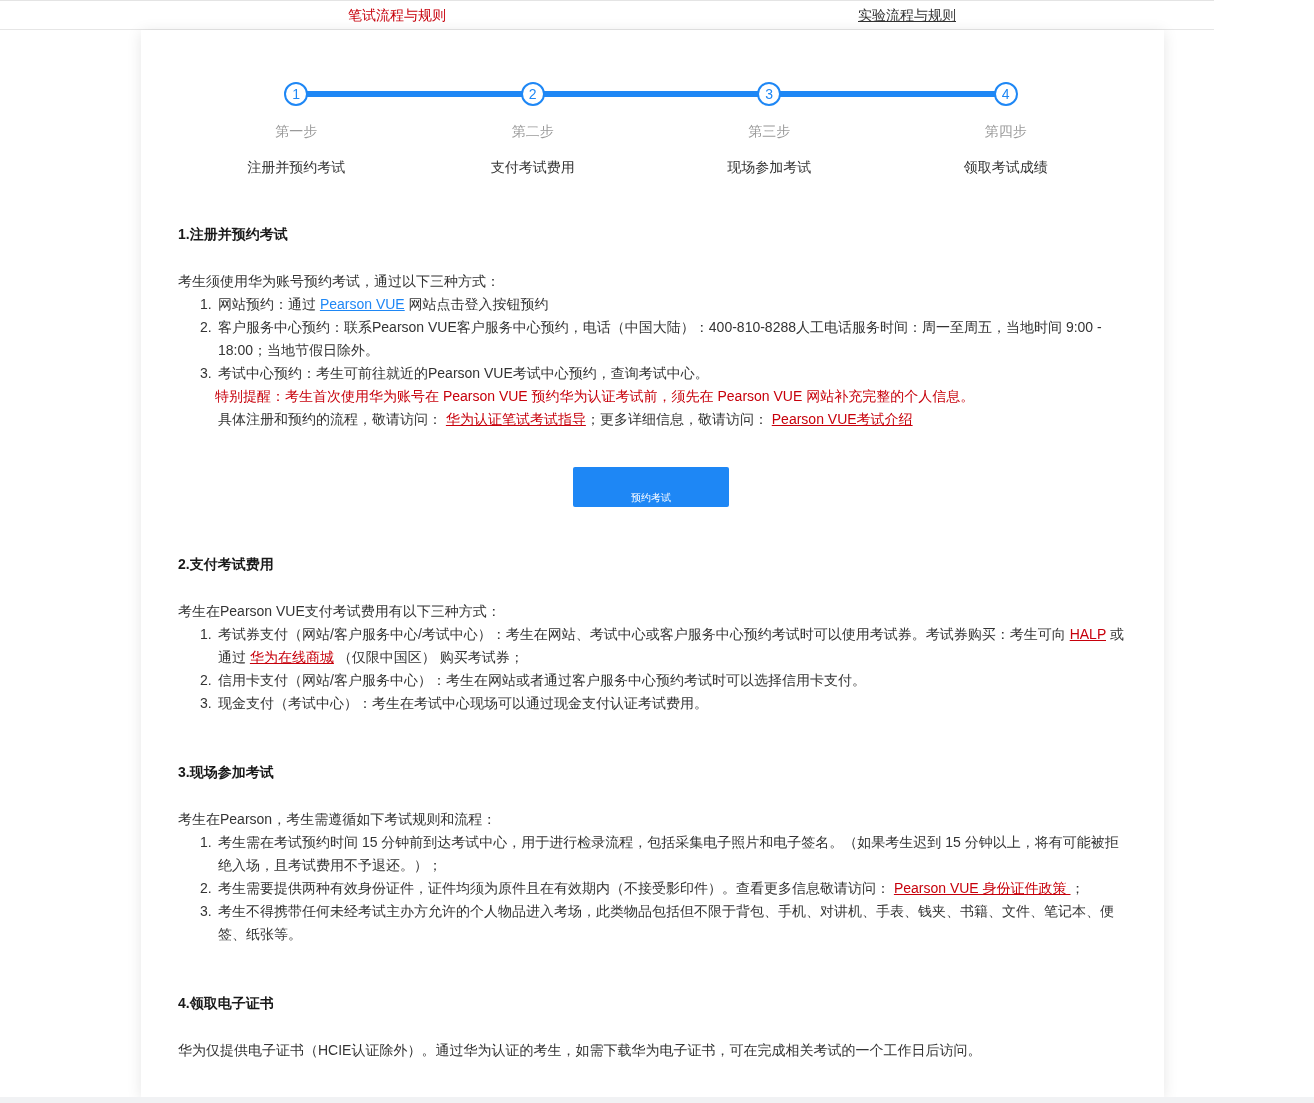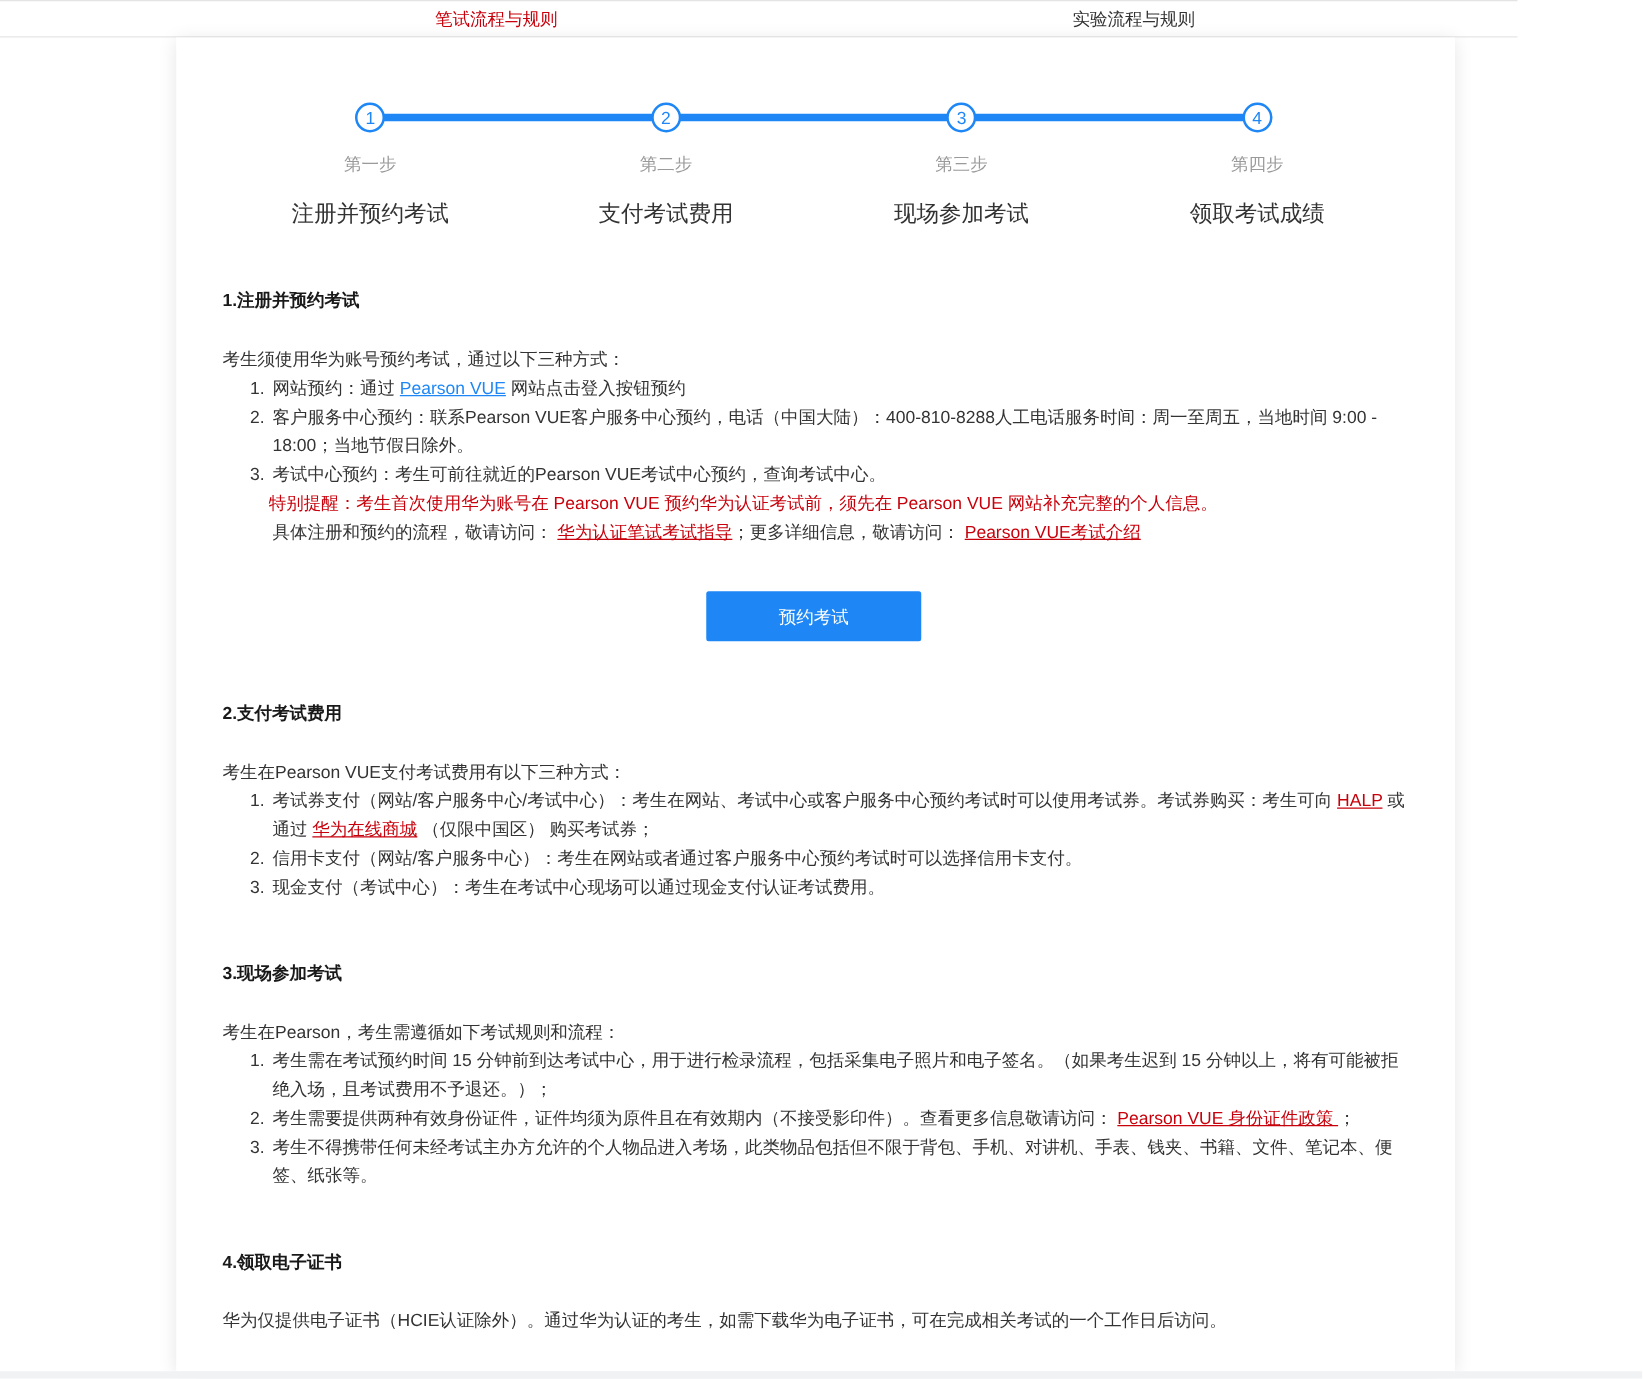--- a/index.html
+++ b/index.html
@@ -20,21 +20,21 @@
     border-bottom:1px solid #e6e6e6;
   }
   .tab {
     position:absolute; top:0; height:29px; line-height:29px;
     font-size:14px; cursor:pointer; white-space:nowrap;
     transform:translateX(-50%);
   }
   .tab.active { color:#c7000b; }
   .tab.inactive { color:#333333; }
   .tab-written { left:397px; }
-  .tab-lab { left:907px; }
+  .tab-lab { left:907px;text-decoration:underline; }
   
   .card {
     position:absolute; top:30px; left:141px; width:1023px; height:1067px;
     background:#ffffff;
     box-shadow:0 2px 14px rgba(0,0,0,0.10);
     padding:0 40px 0 37px;
   }
   .page-footer-strip {
     position:absolute; left:0; top:1097px; width:1314px; height:6px;
     background:#f1f2f4;
@@ -46,43 +46,43 @@
     background:#1e87f5; border-radius:3px;
   }
   .step { flex:1; display:flex; flex-direction:column; align-items:center; }
   .step-circle {
     position:relative; z-index:1;
     width:24px; height:24px; border-radius:50%;
     background:#ffffff; border:2px solid #1e87f5;
     color:#1e87f5; font-size:14px; line-height:20px; text-align:center;
   }
   .step-sub  { margin-top:17px; font-size:14px; color:#9a9a9a; }
-  .step-name { margin-top:18px; font-size:18px; color:#333333; }
+  .step-name { margin-top:18px; font-size:14px; color:#333333; }
   
   .section-title {
     margin-top:46px; font-size:14px; font-weight:bold; color:#191919;
     line-height:22px;
   }
   .section-intro { margin-top:25px; line-height:23px; color:#333333; }
   .olist { }
   .oli { position:relative; padding-left:40px; line-height:23px; color:#333333; }
   .oli-num { position:absolute; left:22px; top:0; }
   .note-line { line-height:23px; }
   .note-warning { padding-left:19px; }
   .note-links { padding-left:40px; color:#333333; }
   .red { color:#c7000b;padding-left:18px; }
   a.link-blue { color:#1e87f5; text-decoration:underline; cursor:pointer;text-align:center; }
   a.link-red  { color:#c7000b; text-decoration:underline; cursor:pointer; }
   
   .btn-row { text-align:center; margin-top:36px; }
   .blue-btn {
     display:inline-block; border:none; cursor:pointer;
     background:#1e87f5; color:#ffffff;
-    height:40px; line-height:32px; padding:4px 58px;
-    font-size:14px; border-radius:2px;
+    height:40px; line-height:32px; padding:15px 58px;
+    font-size:10px; border-radius:2px;
     font-family:"Liberation Sans","DejaVu Sans",sans-serif;
   }
 </style>
 </head>
 <body>
 
 <div class="tabbar">
   <div class="tab active tab-written">笔试流程与规则</div>
   <div class="tab inactive tab-lab">实验流程与规则</div>
 </div>

